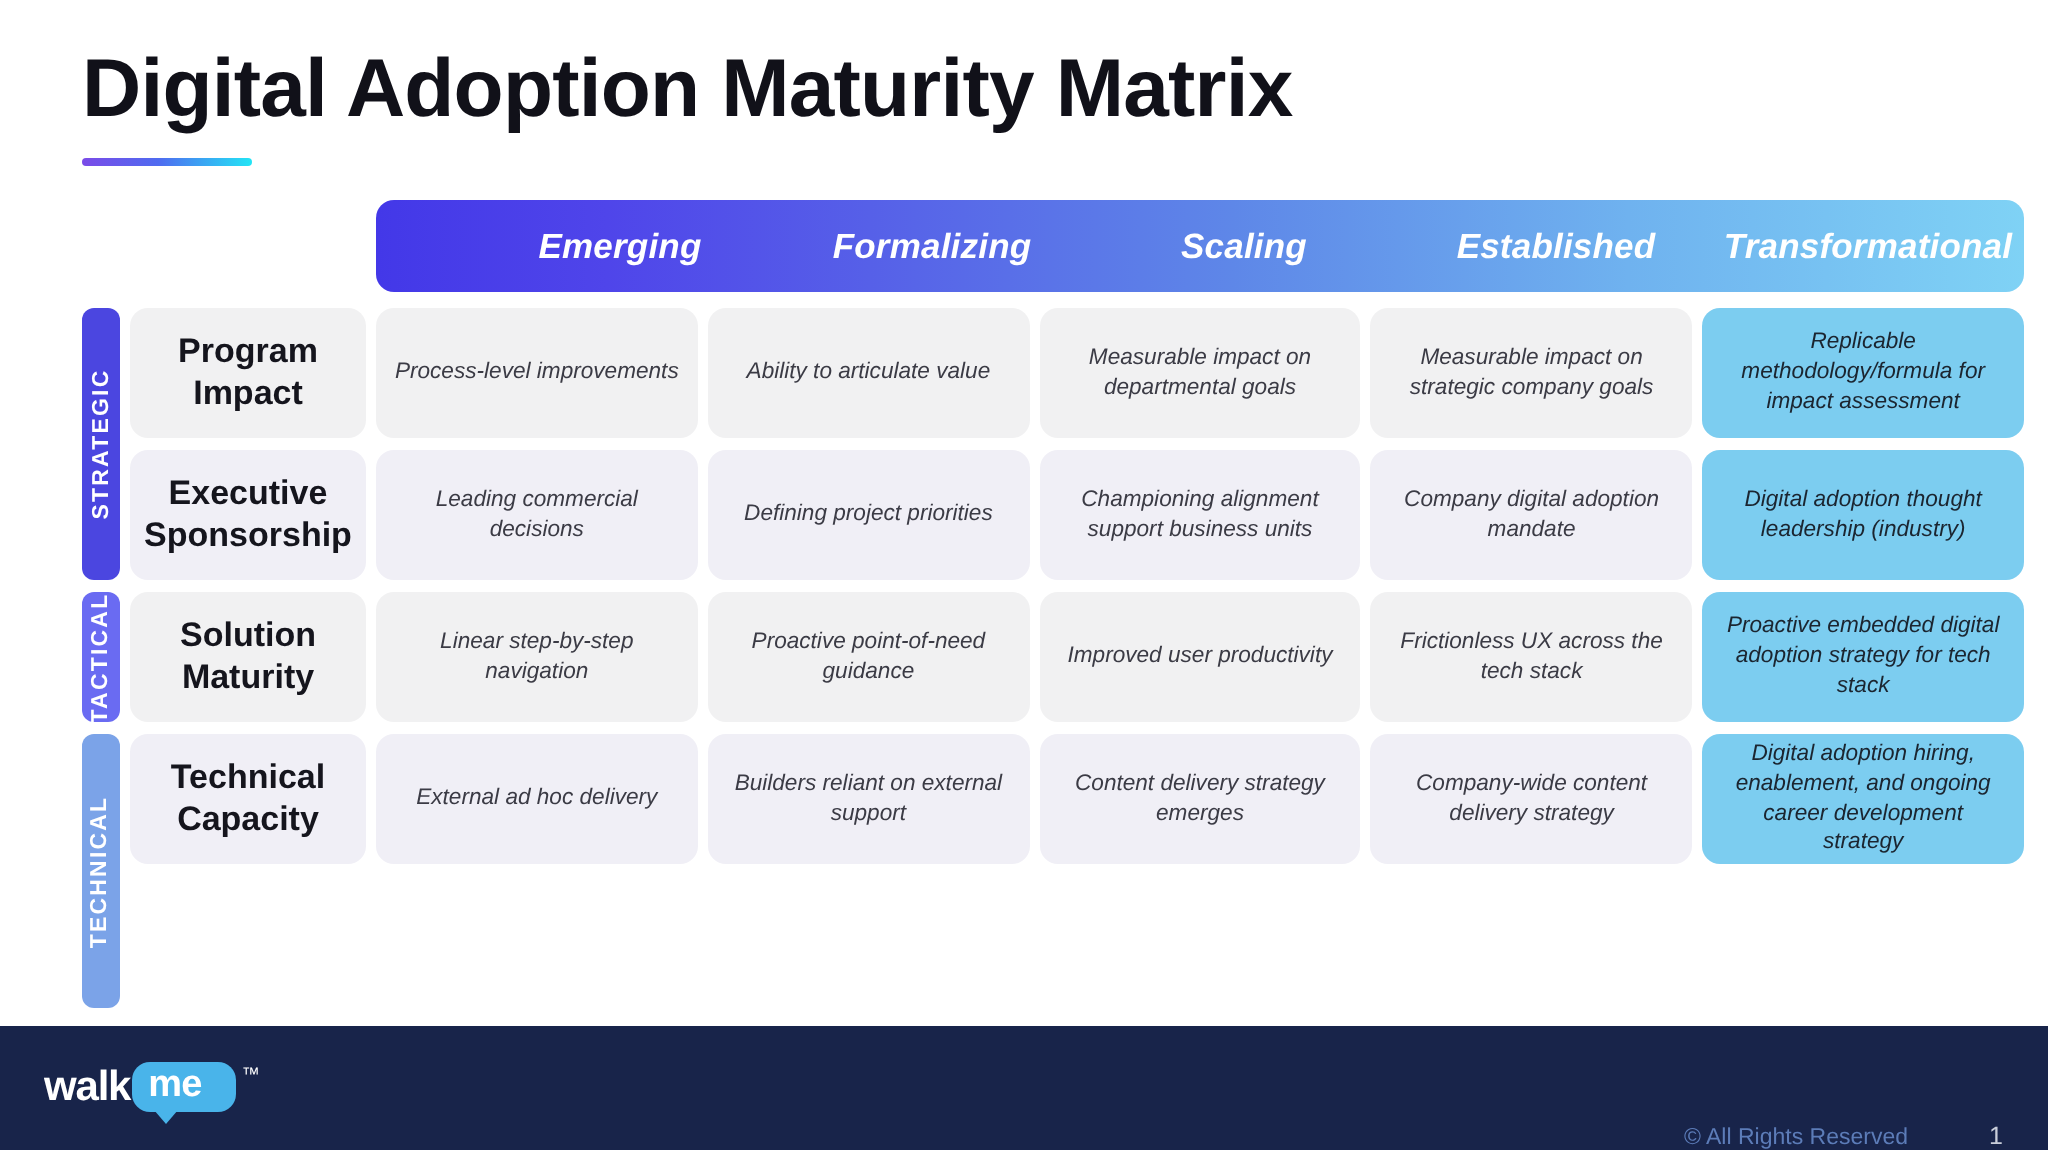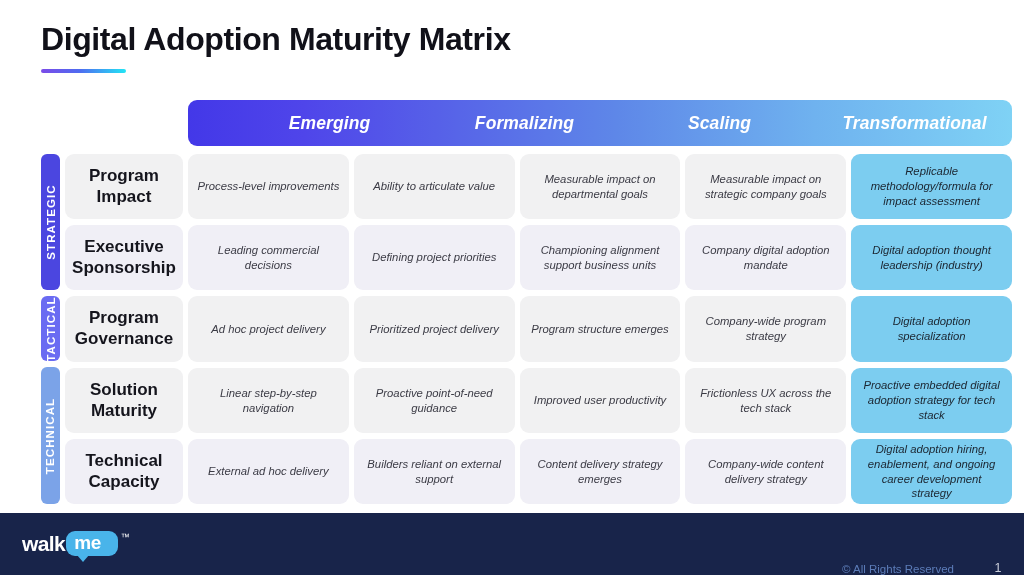--- a/index.html
+++ b/index.html
@@ -12,21 +12,21 @@
   }
   .slide{
     position:relative;
     width:1024px;height:575px;
     box-sizing:border-box;
   }
 
   
   .title-wrap{position:absolute;left:41px;top:22px;}
   .slide-title{
-    font-size:32px;
+    font-size:41px;
     font-weight:bold;
     color:#111119;
     letter-spacing:-0.4px;
     line-height:1.1;
     margin:0;
     white-space:nowrap;
   }
   .accent-bar{
     margin-top:12px;
     width:85px;height:4px;
@@ -189,20 +189,21 @@
     <h1 class="slide-title">Digital Adoption Maturity Matrix</h1>
     <div class="accent-bar"></div>
   </div>
 
   <div class="matrix">
 
     <div class="header-row">
       <div class="header-cell">Emerging</div>
       <div class="header-cell">Formalizing</div>
       <div class="header-cell">Scaling</div>
+      <div class="header-cell">Established</div>
       <div class="header-cell">Transformational</div>
     </div>
 
     <div class="body-area">
 
       <div class="cat-bar cat-strategic">
         <span>STRATEGIC</span>
       </div>
       <div class="cat-bar cat-tactical">
         <span>TACTICAL</span>
@@ -222,28 +223,20 @@
 
       <div class="grid-row tint-lav r-h1">
         <div class="rowlabel">Executive Sponsorship</div>
         <div class="cell">Leading commercial decisions</div>
         <div class="cell">Defining project priorities</div>
         <div class="cell">Championing alignment support business units</div>
         <div class="cell">Company digital adoption mandate</div>
         <div class="cell highlight">Digital adoption thought leadership (industry)</div>
       </div>
 
-      <div class="grid-row tint-gray r-h2">
-        <div class="rowlabel">Program Governance</div>
-        <div class="cell">Ad hoc project delivery</div>
-        <div class="cell">Prioritized project delivery</div>
-        <div class="cell">Program structure emerges</div>
-        <div class="cell">Company-wide program strategy</div>
-        <div class="cell highlight">Digital adoption specialization</div>
-      </div>
 
       <div class="grid-row tint-gray r-h1">
         <div class="rowlabel">Solution Maturity</div>
         <div class="cell">Linear step-by-step navigation</div>
         <div class="cell">Proactive point-of-need guidance</div>
         <div class="cell">Improved user productivity</div>
         <div class="cell">Frictionless UX across the tech stack</div>
         <div class="cell highlight">Proactive embedded digital adoption strategy for tech stack</div>
       </div>
 

